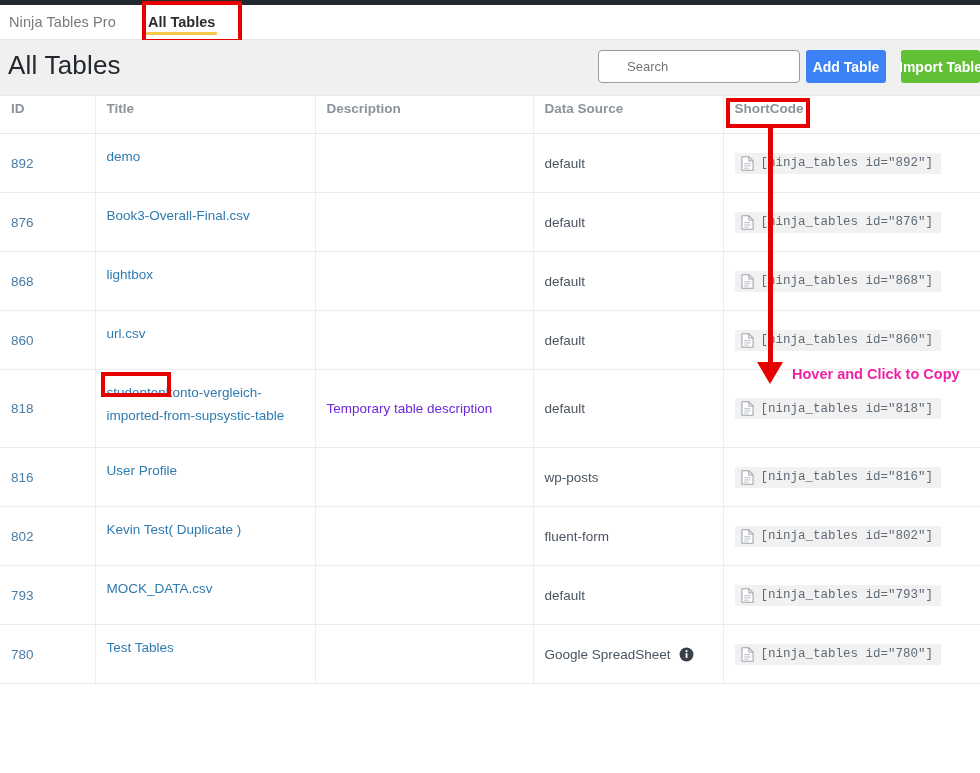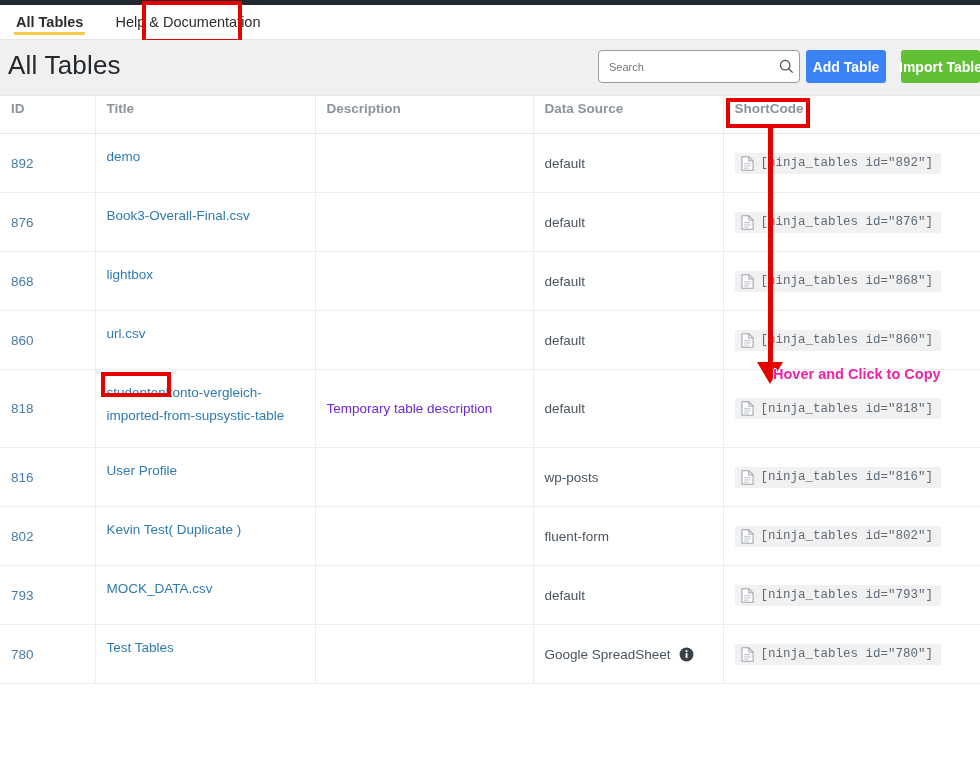--- a/index.html
+++ b/index.html
@@ -62,21 +62,21 @@
   }
   .searchbox {
     position: absolute; right: 180px; top: 10px;
     width: 202px; height: 33px;
     background: #fff; border: 1px solid #9a9a9a; border-radius: 4px;
     display: flex; align-items: center;
   }
   .searchbox input {
     flex: 1; border: 0; outline: none; background: transparent;
     font-family: "Liberation Sans", sans-serif;
-    font-size: 11px; color: #444; padding: 0 6px 0 10px;
+    font-size: 13px; color: #444; padding: 0 6px 0 28px;
   }
   .searchbox input::placeholder { color: #757575; }
   .search-icon { width: 26px; display:flex; align-items:center; justify-content:center; }
   .btn {
     position: absolute; top: 10px; height: 33px;
     border: 0; border-radius: 3px;
     color: #fff; font-family: "Liberation Sans", sans-serif;
     font-size: 14px; font-weight: bold;
     display: flex; align-items: center; justify-content: center;
     cursor: pointer; white-space: nowrap;
@@ -147,46 +147,44 @@
   }
   .arrow-head {
     position: absolute; left: 757px; top: 362px;
     width: 0; height: 0;
     border-left: 13px solid transparent;
     border-right: 13px solid transparent;
     border-top: 22px solid #e60000;
     pointer-events: none;
   }
   .annot-text {
-    position: absolute; left: 773px; top: 366px;
+    position: absolute; left: 792px; top: 366px;
     font-size: 14.5px; font-weight: bold; color: #ee22a5;
     white-space: nowrap; pointer-events: none;
     -webkit-text-stroke: 0.6px #ffffff;
     paint-order: stroke fill;
     text-shadow: 1px 0 0 #fff, -1px 0 0 #fff, 0 1px 0 #fff, 0 -1px 0 #fff;
   }
 </style>
 </head>
 <body>
 
 <div id="root">
 
   <div class="adminbar"></div>
 
   <div class="tabnav">
+    <div class="tabnav-brand">Ninja Tables Pro</div>
 
     <div class="tab active">
       <span>All Tables</span>
       <span class="tab-underline"></span>
     </div>
 
 
-    <div class="tab">
-      <span>Help &amp; Documentation</span>
-    </div>
   </div>
   <div class="tab-annot"></div>
 
   <div class="titlebar">
     <h1 class="page-title">All Tables</h1>
 
     <div class="searchbox">
       <input type="text" placeholder="Search" style="">
       <span class="search-icon">
         <svg width="15" height="15" viewBox="0 0 16 16">

